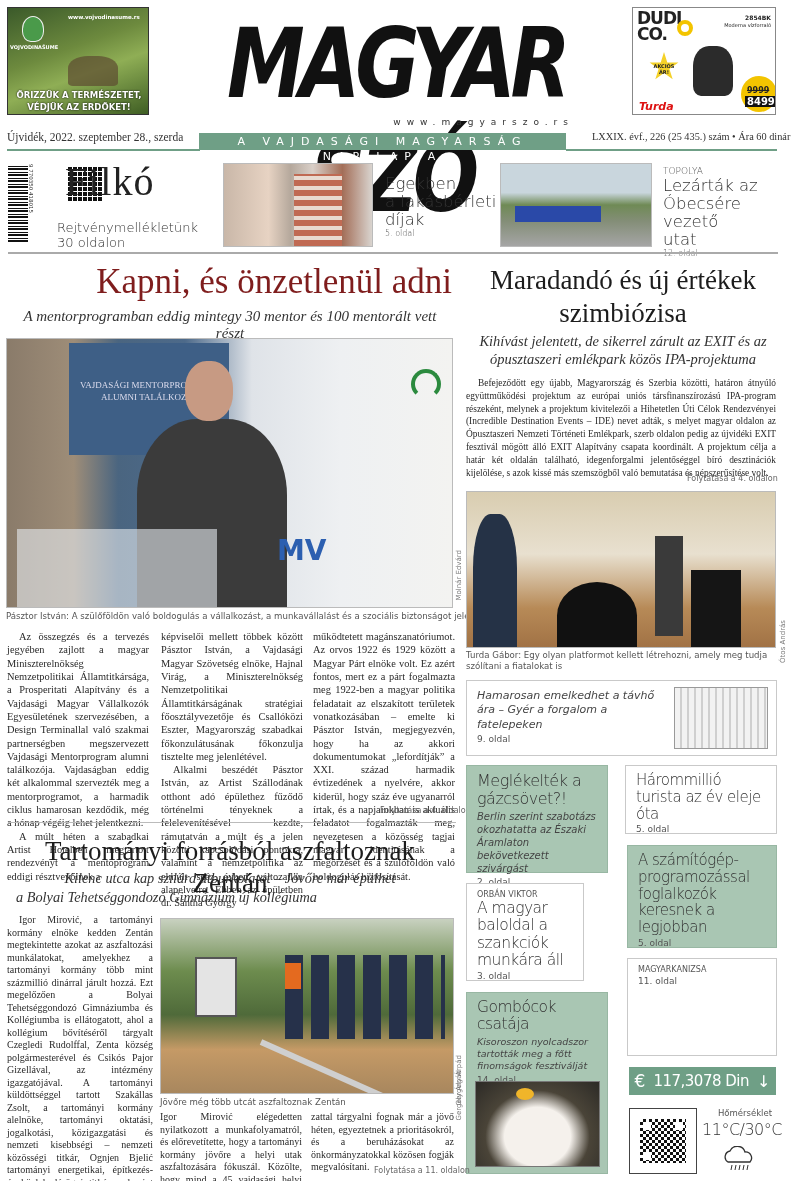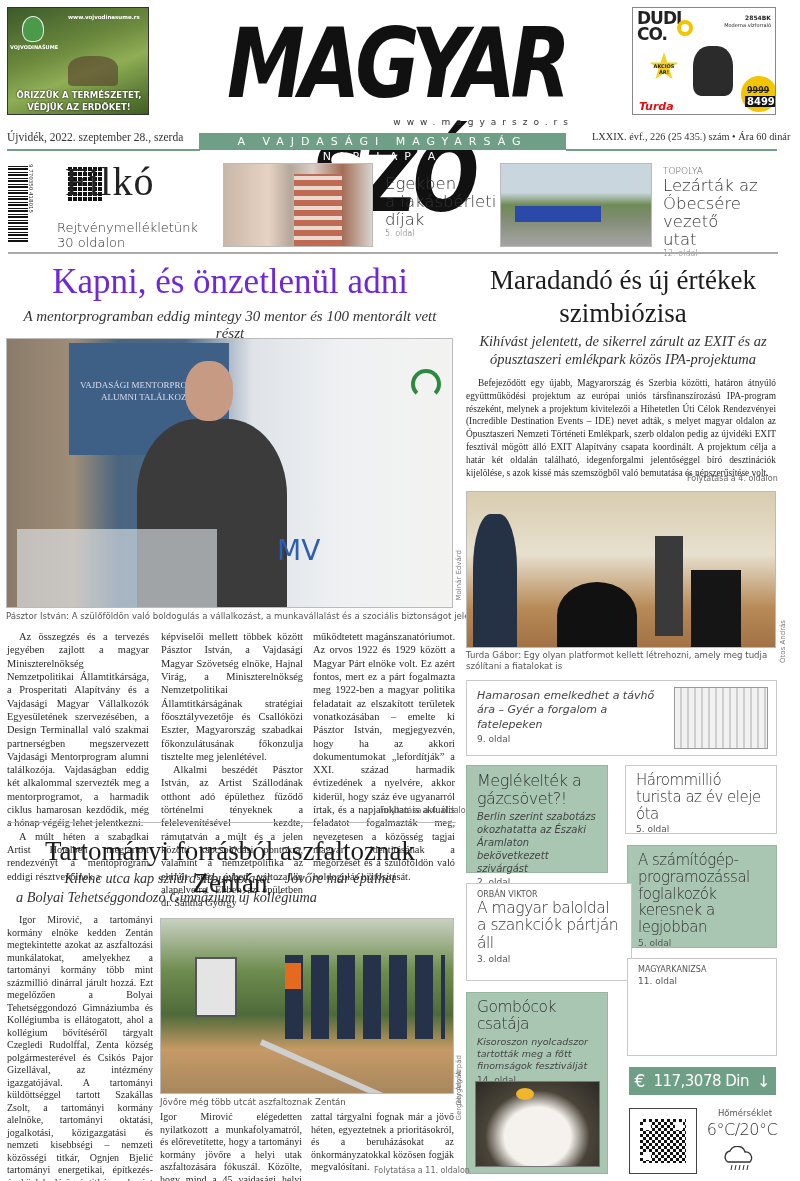--- a/index.html
+++ b/index.html
@@ -81,30 +81,30 @@
 </div>
 <div class="abs sans" style="left:663px;top:166px;font-weight:300;color:#333;font-size:16.5px;line-height:18px">
   <div style="font-size:9px;line-height:11px;color:#555">TOPOLYA</div>
   <div>Lezárták az</div>
   <div>Óbecsére vezető</div>
   <div>utat</div>
   <div style="font-size:8px;line-height:10px;color:#555">12. oldal</div>
 </div>
 <div class="rule" style="left:8px;top:252px;width:770px;height:2px;background:#aaa"></div>
 
-<div class="abs serif" style="left:8px;top:262px;width:444px;text-align:center;font-size:35px;color:#6d28d9;line-height:40px">Kapni, és önzetlenül adni</div>
+<div class="abs serif" style="left:8px;top:262px;width:444px;text-align:right;font-size:35px;color:#7f1d1d;line-height:40px">Kapni, és önzetlenül adni</div>
 <div class="abs serif" style="left:8px;top:308px;width:444px;text-align:center;font-size:15px;font-style:italic;color:#333">A mentorprogramban eddig mintegy 30 mentor és 100 mentorált vett részt</div>
 
 <div class="photo" style="left:6px;top:338px;width:447px;height:270px;background:linear-gradient(90deg,#8a7b6a 0%,#9e8d78 15%,#4a6580 25%,#4d6a8a 40%,#dfe3e8 55%,#eef0f2 75%,#f3f3f1 100%)">
   <div class="abs" style="left:62px;top:4px;width:160px;height:112px;background:#3e5f86"></div>
   <div class="abs serif" style="left:70px;top:40px;width:140px;font-size:9px;color:#dde;text-align:center;line-height:12px">VAJDASÁGI MENTORPROGRAM ALUMNI TALÁLKOZÓ</div>
   <div class="abs" style="left:130px;top:80px;width:150px;height:190px;background:#3b3b3b;border-radius:40% 40% 0 0"></div>
   <div class="abs" style="left:178px;top:22px;width:48px;height:60px;background:#c79a83;border-radius:45%"></div>
   <div class="abs" style="left:10px;top:190px;width:200px;height:80px;background:rgba(230,235,240,.6)"></div>
-  <div class="abs sans" style="left:270px;top:195px;font-size:28px;font-weight:normal;color:#2c5fb0">MV</div>
+  <div class="abs sans" style="left:270px;top:195px;font-size:28px;font-weight:bold;color:#2c5fb0">MV</div>
   <div class="abs" style="left:404px;top:30px;width:30px;height:30px;border:4px solid #2b8a3e;border-radius:50%;border-bottom-color:transparent"></div>
 </div>
 <div class="credit" style="left:455px;top:550px">Molnár Edvárd</div>
 <div class="cap" style="left:6px;top:611px">Pásztor István: A szülőföldön való boldogulás a vállalkozást, a munkavállalást és a szociális biztonságot jelenti</div>
 
 <div class="col" style="left:7px;top:630px;width:142px">
   <p>Az összegzés és a tervezés jegyében zajlott a magyar Miniszterelnökség Nemzetpolitikai Államtitkársága, a Prosperitati Alapítvány és a Vajdasági Magyar Vállalkozók Egyesületének szervezésében, a Design Terminallal való szakmai partnerségben megszervezett Vajdasági Mentorprogram alumni találkozója. Vajdaságban eddig két alkalommal szervezték meg a mentorprogramot, a harmadik ciklus hamarosan kezdődik, még a hónap végéig lehet jelentkezni.</p>
   <p>A múlt héten a szabadkai Artist Hotelben megtartott rendezvényt a mentoprogram eddigi résztvevőinek a</p>
 </div>
 <div class="col" style="left:161px;top:630px;width:142px">
@@ -148,23 +148,23 @@
 <div class="box" style="left:625px;top:765px;width:152px;height:69px">
   <div class="h" style="font-size:15px">Hárommillió turista az év eleje óta</div>
   <div class="pg">5. oldal</div>
 </div>
 
 <div class="box g" style="left:627px;top:845px;width:150px;height:103px">
   <div class="h" style="font-size:15px">A számítógép-programozással foglalkozók keresnek a legjobban</div>
   <div class="pg">5. oldal</div>
 </div>
 
-<div class="box" style="left:466px;top:883px;width:166px;height:98px">
+<div class="box" style="left:466px;top:883px;width:118px;height:98px">
   <div class="kick" style="font-size:8px">ORBÁN VIKTOR</div>
-  <div class="h" style="font-size:15.5px">A magyar baloldal a szankciók pártján áll</div>
+  <div class="h" style="font-size:15.5px">A magyar baloldal a szankciók munkára áll</div>
   <div class="pg">3. oldal</div>
 </div>
 
 <div class="box" style="left:627px;top:958px;width:150px;height:98px">
   <div class="kick" style="font-size:8px">MAGYARKANIZSA</div>
   <div class="pg">11. oldal</div>
 </div>
 
 <div class="box g" style="left:466px;top:992px;width:142px;height:182px">
   <div class="h" style="font-size:15.5px">Gombócok csatája</div>
@@ -184,21 +184,21 @@
 
 <div class="abs" style="left:629px;top:1108px;width:68px;height:66px;border:1px solid #444;background:#fff;padding:10px">
   <div style="width:46px;height:44px;background:
     linear-gradient(#fff,#fff) 3px 3px/8px 8px no-repeat,
     linear-gradient(#fff,#fff) 35px 3px/8px 8px no-repeat,
     linear-gradient(#fff,#fff) 3px 33px/8px 8px no-repeat,
     repeating-conic-gradient(#111 0 25%,#fff 0 50%) 0 0/6px 6px"></div>
 </div>
 
 <div class="abs sans" style="left:712px;top:1108px;width:66px;text-align:center;font-size:8.5px;color:#555">Hőmérséklet</div>
-<div class="abs sans" style="left:702px;top:1120px;width:80px;text-align:center;font-size:16px;font-weight:300;color:#333;letter-spacing:-0.5px">6°C/20°C</div>
+<div class="abs sans" style="left:702px;top:1120px;width:80px;text-align:center;font-size:16px;font-weight:300;color:#333;letter-spacing:-0.5px">11°C/30°C</div>
 <div class="abs" style="left:722px;top:1146px;width:34px;height:26px">
   <svg width="34" height="26" viewBox="0 0 34 26">
       <path d="M6 16 a6 6 0 0 1 2-11 a8 8 0 0 1 15 1 a6 6 0 0 1 5 10 z" fill="none" stroke="#333" stroke-width="1.3"></path>
       <g stroke="#333" stroke-width="1">
         <line x1="10" y1="19" x2="9" y2="24"></line>
         <line x1="14" y1="19" x2="13" y2="24"></line>
         <line x1="18" y1="19" x2="17" y2="24"></line>
         <line x1="22" y1="19" x2="21" y2="24"></line>
         <line x1="26" y1="19" x2="25" y2="24"></line>
       </g>

